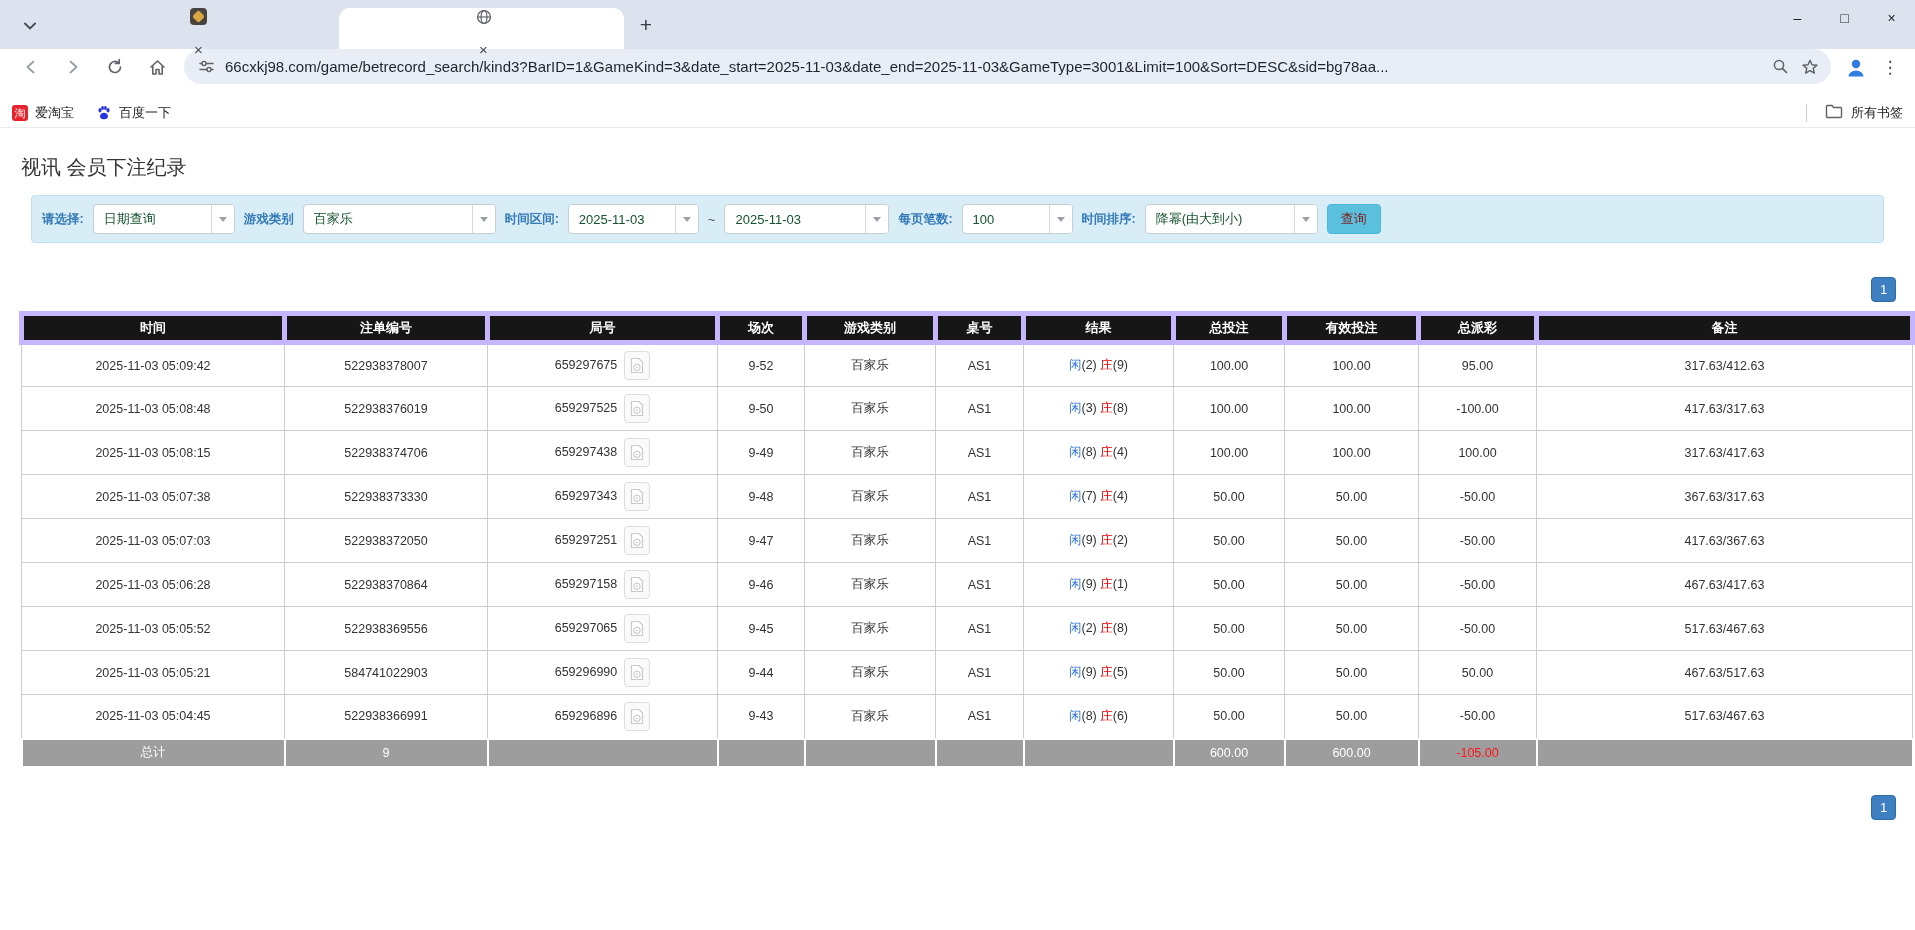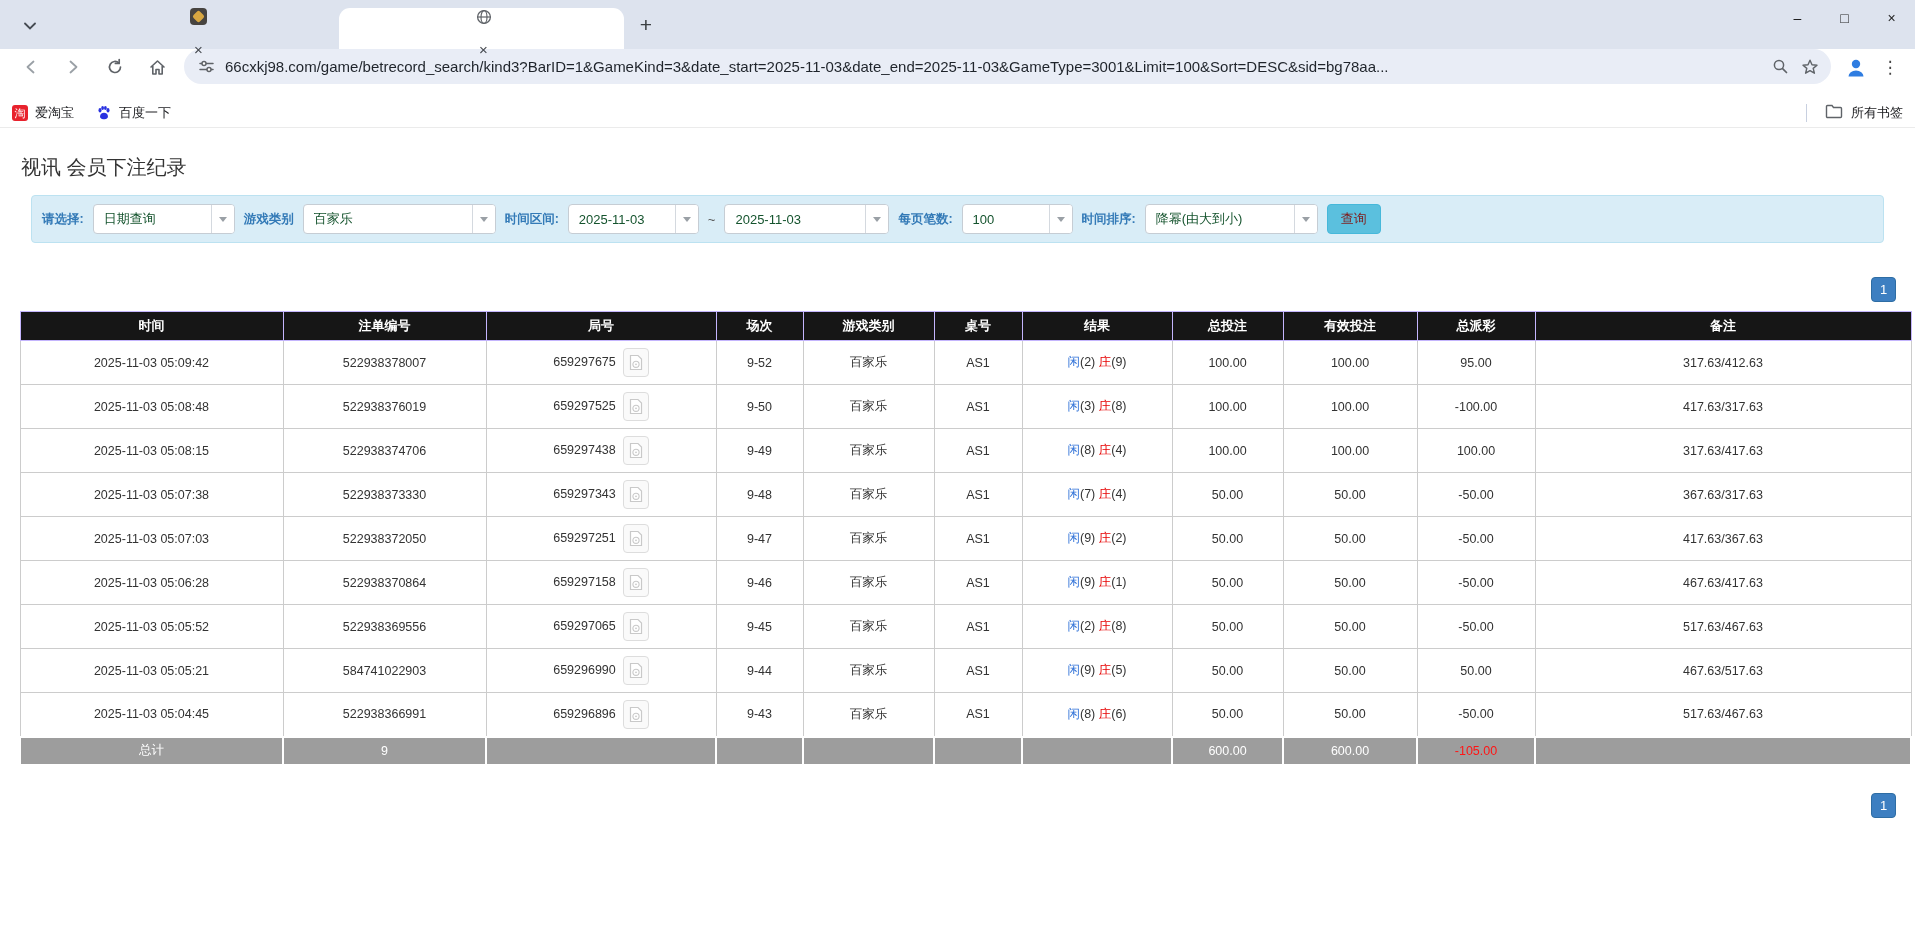--- a/index.html
+++ b/index.html
@@ -47,21 +47,21 @@
   .tilde { color:#555; font-size:13px; }
   .btn-search { height:30px; padding:0 13px; background:#5bc0de; border:1px solid #46b8da; color:#7f1d1d; font-size:13px; border-radius:4px; display:flex; align-items:center; }
   .greenbar { margin-top:26px; background:#dff0d8; height:29px; display:flex; align-items:center; justify-content:space-between; padding:0 12px; font-size:12px; }
   .greenbar .left { color:#4d5f4d; }
   .greenbar .right { color:#ff0000; }
   .pagwrap { display:flex; justify-content:flex-end; }
   .pagwrap.top { margin:34px 0 9px 0; }
   .pagwrap.bottom { margin:27px 0 0 0; }
   .pagbtn { min-width:25px; height:25px; background:#3d7fc1; border:1px solid #2e6da4; border-radius:4px; color:#fff; font-size:13px; display:flex; align-items:center; justify-content:center; padding:0 7px; }
   table.bets { width:100%; border-collapse:collapse; table-layout:fixed; }
-  table.bets th { background:#161616; color:#fff; font-size:13px; font-weight:bold; height:29px; border:1px solid #c4b5fd; }
+  table.bets th { background:#161616; color:#fff; font-size:13px; font-weight:bold; height:29px; border:5px solid #c4b5fd; }
   table.bets td { height:44px; text-align:center; font-size:12.5px; color:#333; border:1px solid #ccc; background:#fff; padding:0 4px; overflow:hidden; white-space:nowrap; }
   .round-btn { display:inline-flex; align-items:center; justify-content:center; width:26px; height:29px; border:1px solid #ddd; background:#fafafa; border-radius:4px; vertical-align:middle; margin-left:7px; }
   .res-p { color:#3273d8; } .res-b { color:#e60000; } .res-n { color:#333; }
   .blue { color:#3273d8; }
   .red  { color:#ff0000; }
   tr.foot td { background:#9d9d9d; color:#fff; height:28px; border:2px solid #fff; font-size:12.5px; }
   tr.foot td.red { color:#ff1515; }
   svg { display:block; }
 </style>
 </head>

